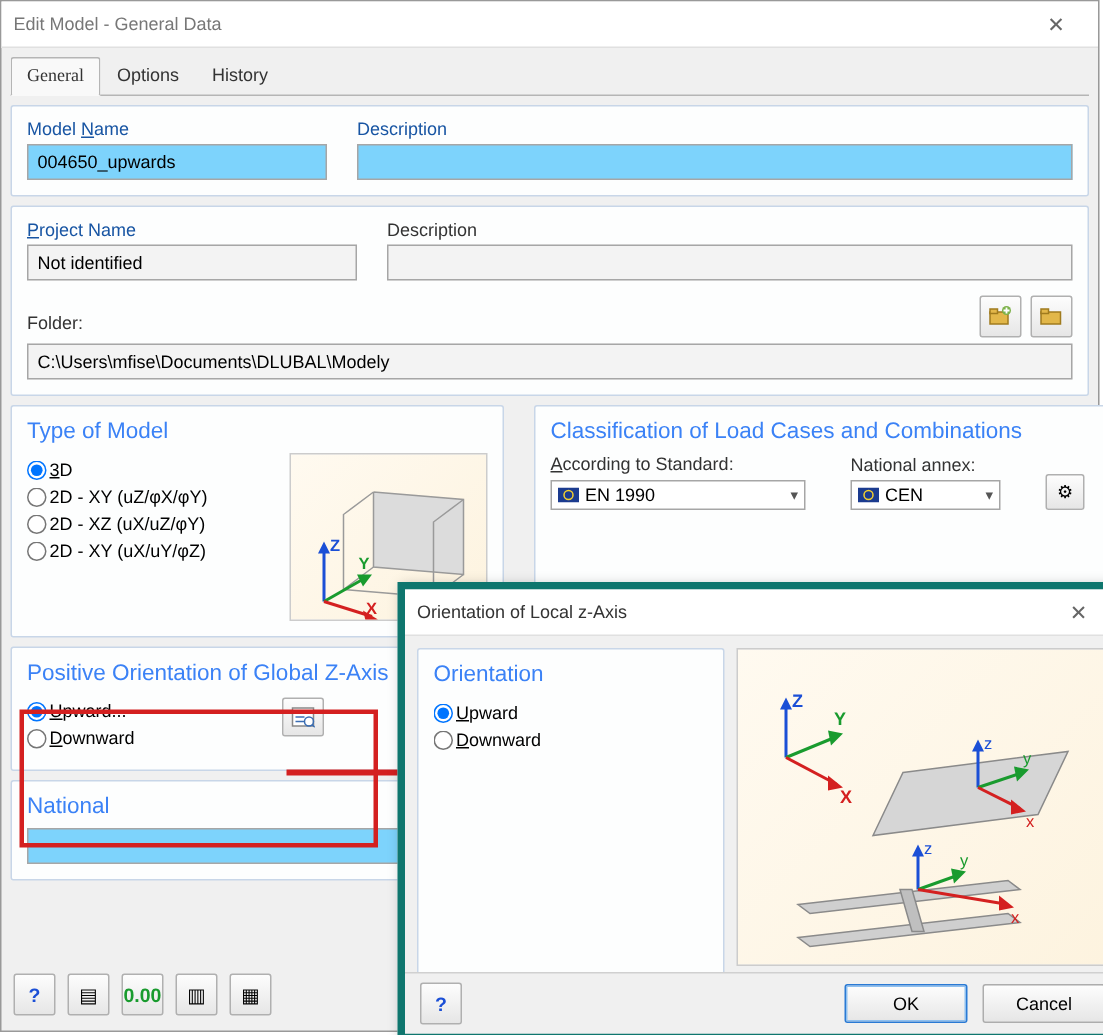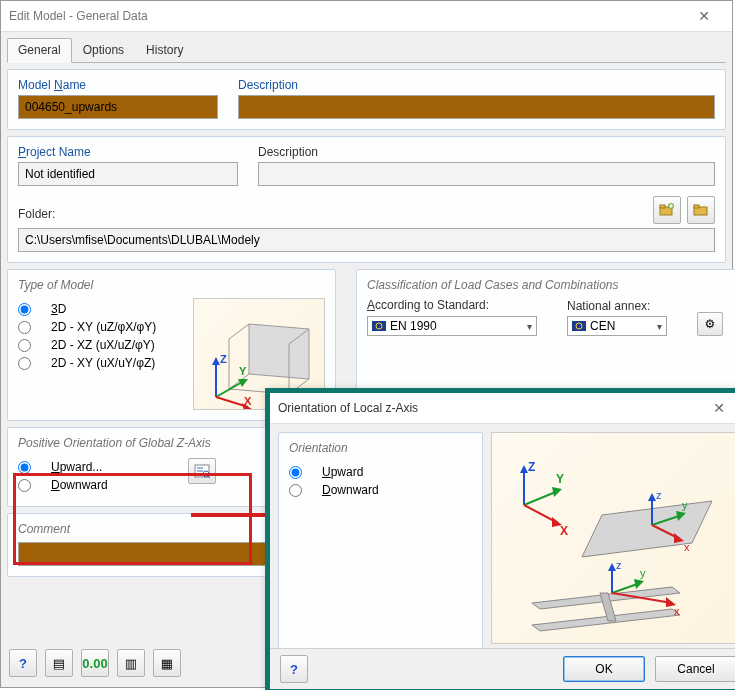--- a/index.html
+++ b/index.html
@@ -41,59 +41,59 @@
     border-bottom: none;
     color: #333;
     cursor: default;
   }
   .tab.active {
     background: #f9f9f9;
     border-color: #b5b5b5;
     border-bottom: 1px solid #f9f9f9;
     margin-bottom: -1px;
     border-radius: 2px 2px 0 0;
+    font-family: Liberation Serif, serif;
   }
   .pane {
     margin: 6px;
   }
   .group {
     border: 1px solid #c8d6e8;
     border-radius: 2px;
     background: #fdfefe;
     padding: 8px 10px 10px 10px;
     margin-bottom: 6px;
     position: relative;
   }
   .group-title {
-    color: #737373;
-    font-size: 12px;
+    color: #3b82f6;
+    font-size: 15px;
     margin-bottom: 6px;
     display: inline-block;
-    font-style: italic;
   }
   .label {
     color: #333;
   }
   .field-label {
     color: #1855a3;
     margin-bottom: 3px;
   }
   .underline-key { text-decoration: underline; }
   .textfield {
     border: 1px solid #a6a6a6;
-    background: #a16207;
+    background: #7dd3fc;
     padding: 4px 6px;
     box-sizing: border-box;
     width: 100%;
     font-family: inherit; font-size: 12px;
   }
   .textfield[readonly] { background: #f3f3f3; }
   .row { display: flex; gap: 20px; }
   .col { flex: 1; }
-  .radio-row { display: flex; align-items: center; gap: 20px; margin: 4px 0; }
+  .radio-row { display: flex; align-items: center; gap: 2px; margin: 4px 0; }
   input[type=radio] { margin: 0; }
   .small-combo {
     border: 1px solid #a6a6a6;
     background: #fff;
     display: flex; align-items: center; justify-content: space-between;
     padding: 2px 4px;
     height: 20px;
     box-sizing: border-box;
     font-size: 12px;
   }
@@ -330,21 +330,21 @@
             <line x1="3" y1="7" x2="9" y2="7" stroke="#3a6db3"></line>
             <line x1="3" y1="10" x2="9" y2="10" stroke="#3a6db3"></line>
             <circle cx="12" cy="10" r="3" fill="none" stroke="#3a6db3"></circle>
             <line x1="14" y1="12" x2="16" y2="14" stroke="#3a6db3"></line>
           </svg>
         </div>
       </div>
     </div>
 
     <div class="group">
-      <div class="group-title">Comment</div>
+      <div class="group-title">National</div>
       <input class="textfield" value="" style="">
     </div>
 
   </div>
 
   <div style="position:absolute; left:8px; bottom:10px; display:flex; gap:8px;">
     <div class="icon-btn">
         <span style="color:#1b4fd6;font-weight:bold;">?</span>
       </div>
     <div class="icon-btn">

